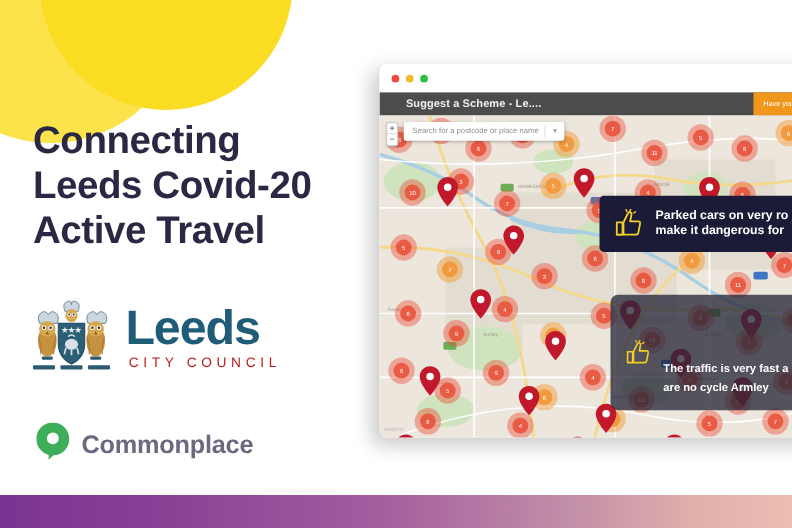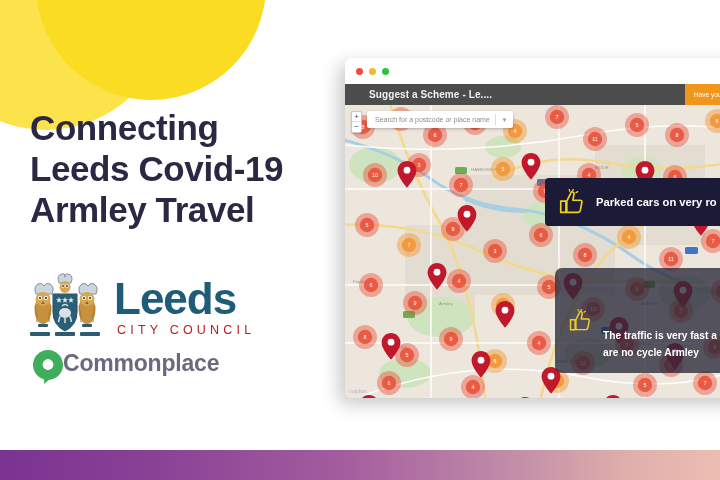--- a/index.html
+++ b/index.html
@@ -51,22 +51,22 @@
     font-size:44px; font-weight:bold; color:#1F5C77;
     line-height:0.92; letter-spacing:-1px;
   }
   .leeds-sub {
     font-size:12.5px; color:#b91c1c; letter-spacing:4.2px;
     margin-top:3px; margin-left:3px;
   }
 
   
   .cp-logo {
-    position:absolute; left:33px; top:350px;
-    display:flex; align-items:flex-start; 
+    position:absolute; left:33px; top:384px;
+    display:flex; align-items:flex-end; gap:11px;
   }
   .cp-mark { width:30px; height:34px; display:block; }
   .cp-word {
     font-size:23px; font-weight:bold; color:#6B6880;
     letter-spacing:-0.2px;
   }
 
   
   .window {
     position:absolute; left:345px; top:58px;
@@ -162,22 +162,22 @@
 <body>
 
 <div class="deco-wrap">
   <div class="circle-a"></div>
   <div class="circle-b"></div>
 </div>
 
 <div class="left-col">
   <h1 class="headline">
     <span class="hl-line">Connecting</span>
-    <span class="hl-line">Leeds Covid-19</span>
-    <span class="hl-line">Armley Travel</span>
+    <span class="hl-line">Leeds Covid-20</span>
+    <span class="hl-line">Active Travel</span>
   </h1>
 </div>
 
 <div class="leeds-logo">
   <svg class="crest" viewBox="0 0 78 72">
 
     <g>
       <path d="M10 22 q-3 -7 2 -10 q4 -2 6 2 q2 -4 6 -2 q5 3 2 10 z" fill="#C9D6DE" stroke="#6C7D88" stroke-width="0.8"></path>
       <ellipse cx="17" cy="38" rx="8.5" ry="14" fill="#C6923E"></ellipse>
       <ellipse cx="17" cy="27" rx="7.5" ry="7" fill="#D8A752"></ellipse>
@@ -687,20 +687,21 @@
     <span class="attribution-right">© Mapbox</span>
 
     <div class="callout callout-1">
       <svg class="thumb" viewBox="0 0 30 30">
         <path d="M2 14 h6 v13 h-6 z" fill="none" stroke="#F2D024" stroke-width="1.9" stroke-linejoin="round"></path>
         <path d="M9 14 L13.5 5 q0.6 -2 2.4 -1.6 q1.9 0.5 1.4 2.8 L16 13 h8.4 q2.4 0 2 2.3 l-1.8 9.4 q-0.4 2.2 -2.7 2.2 H9 z" fill="none" stroke="#F2D024" stroke-width="1.9" stroke-linejoin="round"></path>
         <path d="M15.5 2.2 L16.6 0.3 M19.6 4.2 L21.6 3 M12.4 2.6 L11.8 0.5" stroke="#F2D024" stroke-width="1.5" stroke-linecap="round"></path>
       </svg>
       <div class="callout-text">
         <div>Parked cars on very ro</div>
+        <div>make it dangerous for</div>
       </div>
     </div>
 
     <div class="callout callout-2">
       <svg class="thumb" viewBox="0 0 30 30">
         <path d="M2 14 h6 v13 h-6 z" fill="none" stroke="#F2D024" stroke-width="1.9" stroke-linejoin="round"></path>
         <path d="M9 14 L13.5 5 q0.6 -2 2.4 -1.6 q1.9 0.5 1.4 2.8 L16 13 h8.4 q2.4 0 2 2.3 l-1.8 9.4 q-0.4 2.2 -2.7 2.2 H9 z" fill="none" stroke="#F2D024" stroke-width="1.9" stroke-linejoin="round"></path>
         <path d="M15.5 2.2 L16.6 0.3 M19.6 4.2 L21.6 3 M12.4 2.6 L11.8 0.5" stroke="#F2D024" stroke-width="1.5" stroke-linecap="round"></path>
       </svg>
       <div class="callout-text">

